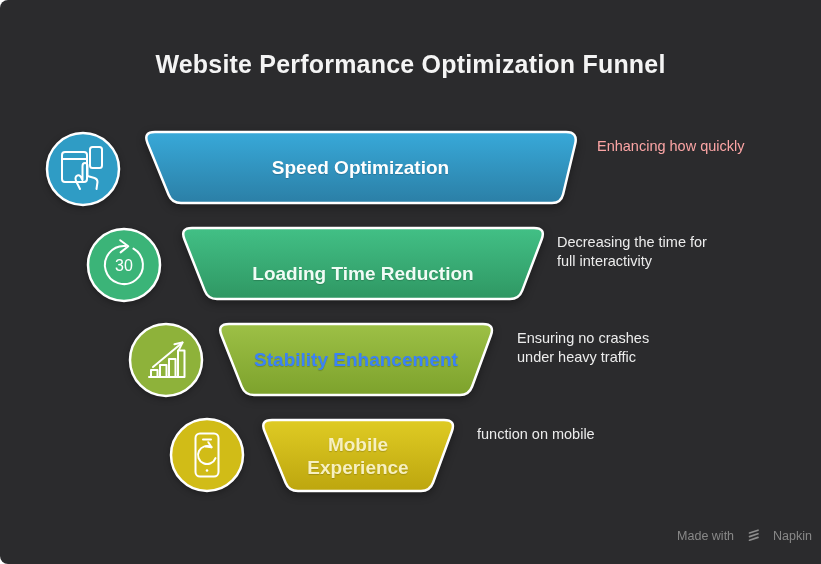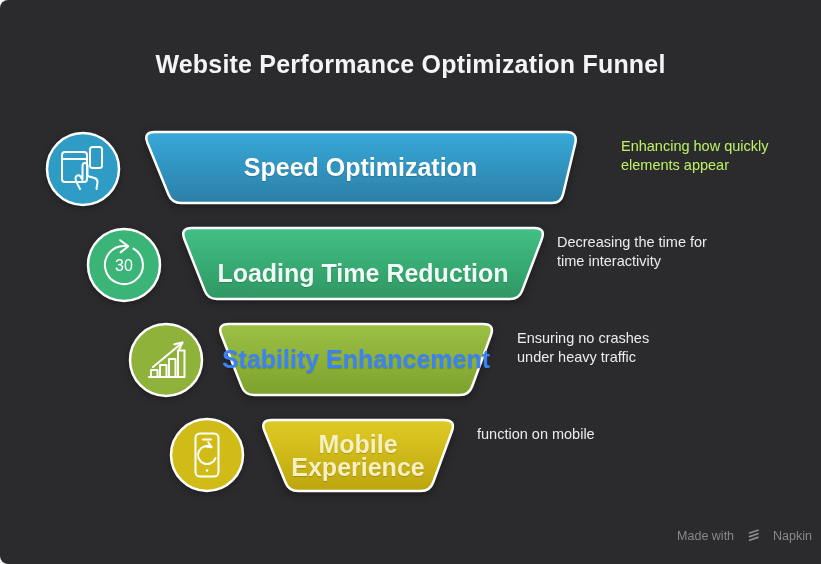--- a/index.html
+++ b/index.html
@@ -17,21 +17,21 @@
     margin:0;text-align:center;
     font-size:25px;font-weight:bold;color:#f4f4f4;
     letter-spacing:0.2px;
   }
   .stage{position:absolute;inset:0;}
   .abs{position:absolute;}
   .trap-svg{filter:drop-shadow(0 3px 4px rgba(0,0,0,0.35));}
   .icon-svg{filter:drop-shadow(0 2px 3px rgba(0,0,0,0.3));}
   .stage-label{
     display:flex;flex-direction:column;align-items:center;justify-content:center;
-    text-align:center;font-weight:bold;font-size:25px;line-height:23px;
+    text-align:center;font-weight:bold;font-size:19px;line-height:23px;
     color:#ffffff;text-shadow:0 1px 1px rgba(0,0,0,0.18);
   }
   .stage-desc{
     font-size:14.5px;line-height:19px;color:#ececec;
   }
   
   .s0-icon{left:45px;top:131px;}
   .s0-trap{left:141px;top:130px;}
   .s0-label{left:141px;top:130px;width:439px;height:75px;}
   .s0-desc{left:597px;top:137px;}
@@ -78,23 +78,22 @@
         <linearGradient id="grad0" x1="0" y1="0" x2="0" y2="1">
           <stop class="grad-top" offset="0" stop-color="#38a9d9"></stop>
           <stop class="grad-bottom" offset="1" stop-color="#2b7fa6"></stop>
         </linearGradient>
       </defs>
       <path d="M 14 2 L 425 2 Q 437 2 434.2 13.7 L 422.1 64.2 Q 420 73 411 73 L 40 73 Q 31 73 27.6 64.7 L 6.5 13.1 Q 2 2 14 2 Z" fill="url(#grad0)" stroke="#ffffff" stroke-width="2.5"></path>
     </svg>
     <div class="abs stage-label s0-label" style="color: rgb(255, 255, 255);">
       <span>Speed Optimization</span>
     </div>
-    <div class="abs stage-desc s0-desc" style="color: #bef264; margin-left: 24px;">
+    <div class="abs stage-desc s0-desc" style="color: #fca5a5;">
       <div>Enhancing how quickly</div>
-      <div>elements appear</div>
     </div>
   </div>
 
   <div class="stage">
     <svg class="abs icon-svg s1-icon" width="76" height="76">
       <circle class="circle-fill" cx="38" cy="38" r="36" fill="#3bb478" stroke="#ffffff" stroke-width="2.5"></circle>
       <path class="icon-line" d="M 47.5 21.6 A 19 19 0 1 1 39.7 19.1"></path>
       <path class="icon-line" d="M 34.2 13.2 L 42.3 19.2 L 34.6 25.4"></path>
       <text class="num-text" x="38" y="43.5" text-anchor="middle">30</text>
     </svg>
@@ -105,21 +104,21 @@
           <stop class="grad-bottom" offset="1" stop-color="#2f9763"></stop>
         </linearGradient>
       </defs>
       <path d="M 14 2 L 356 2 Q 368 2 363.7 13.2 L 344.2 64.6 Q 341 73 332 73 L 39 73 Q 30 73 26.7 64.6 L 6.4 13.2 Q 2 2 14 2 Z" fill="url(#grad1)" stroke="#ffffff" stroke-width="2.5"></path>
     </svg>
     <div class="abs stage-label s1-label" style="color: rgb(240, 252, 245);">
       <span>Loading Time Reduction</span>
     </div>
     <div class="abs stage-desc s1-desc" style="color: rgb(236, 236, 236);">
       <div>Decreasing the time for</div>
-      <div>time interactivity</div>
+      <div>full interactivity</div>
     </div>
   </div>
 
   <div class="stage">
     <svg class="abs icon-svg s2-icon" width="76" height="76">
       <circle class="circle-fill" cx="38" cy="38" r="36" fill="#8eb23a" stroke="#ffffff" stroke-width="2.5"></circle>
       <path class="icon-line" d="M21 55 L56 55"></path>
       <rect class="icon-line" x="23" y="48" width="6.5" height="7"></rect>
       <rect class="icon-line" x="32" y="43" width="6.5" height="12"></rect>
       <rect class="icon-line" x="41" y="37" width="6.5" height="18"></rect>

